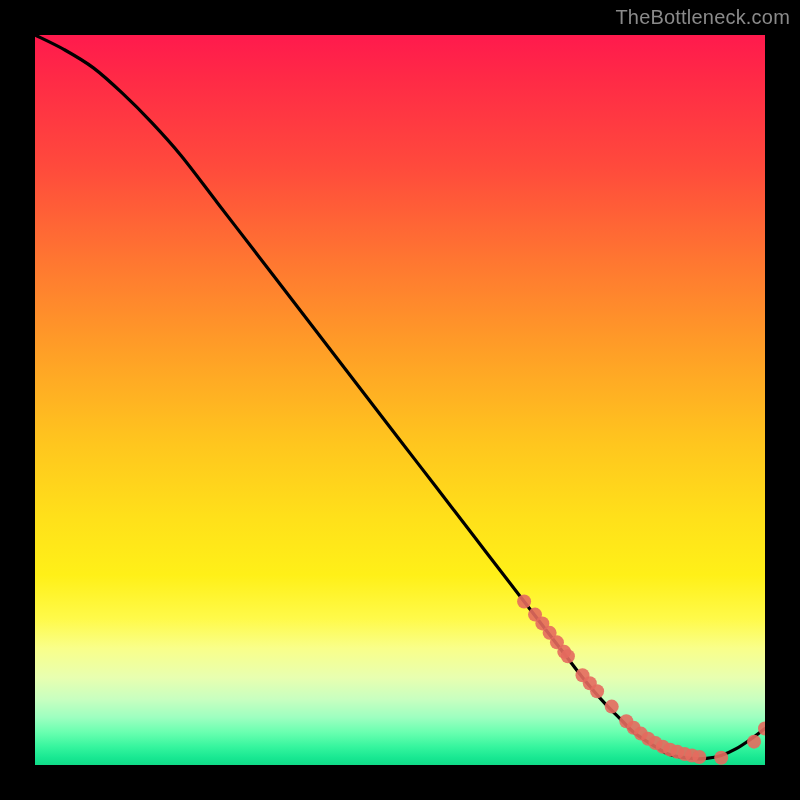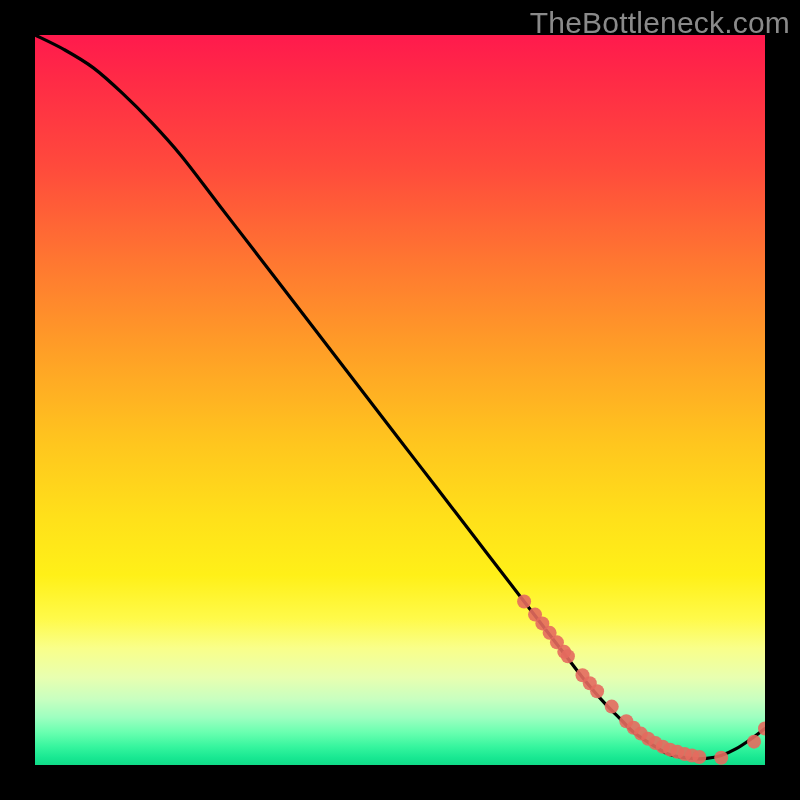--- a/index.html
+++ b/index.html
@@ -48,21 +48,21 @@
       #36f59e 97.5%,
       #18e892 99%,
       #10dc88 100%
     );
   }
   .watermark {
     position: absolute;
     top: 6px;
     right: 10px;
     color: #8a8a8a;
-    font-size: 30px;
+    font-size: 20px;
     font-weight: 500;
     letter-spacing: 0.2px;
     user-select: none;
   }
   svg.curve {
     position: absolute;
     inset: 0;
   }
 </style>
 </head>

